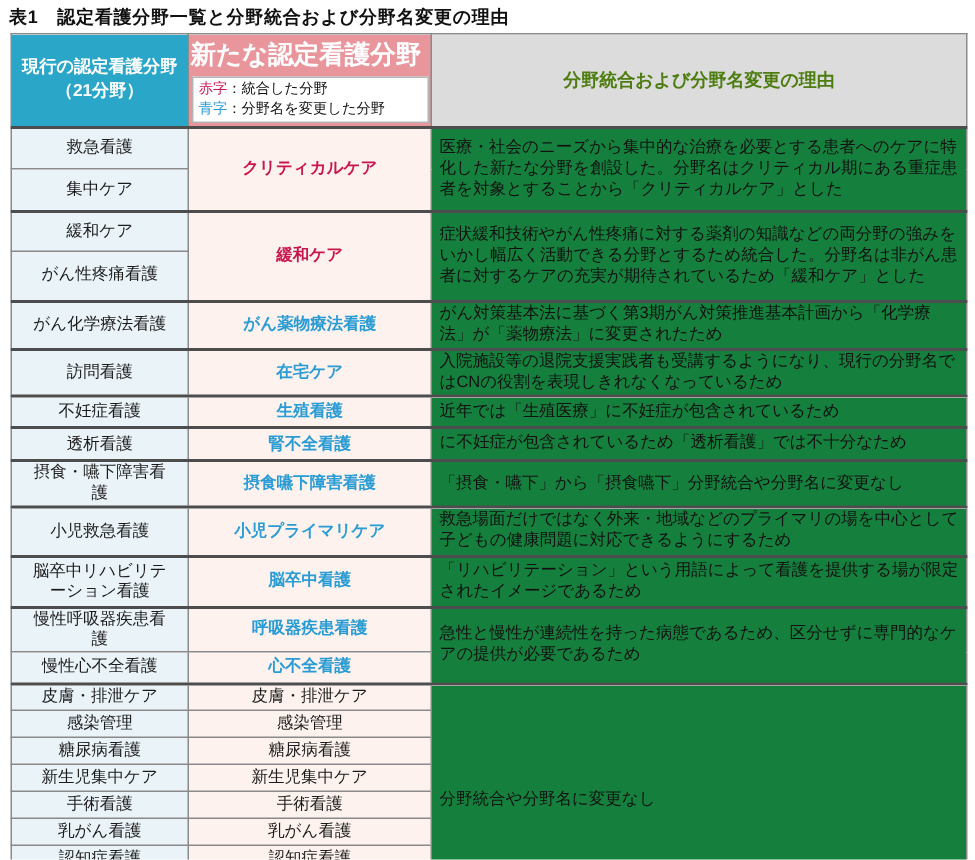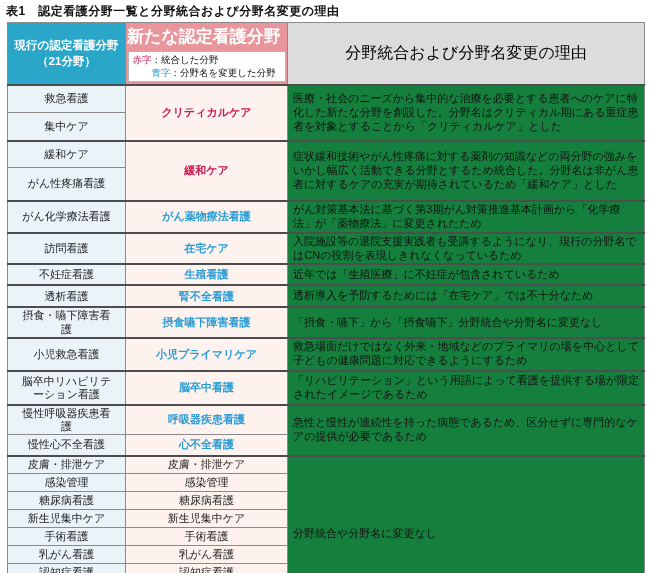--- a/index.html
+++ b/index.html
@@ -19,23 +19,23 @@
   .hdr-new { background:#e8969c; padding:2px 1px 2px 1px; }
   .hdr-new .hdr-new-title {
     color:#fff; font-weight:bold; font-size:17px; text-align:center; white-space:nowrap;
   }
   .legend {
     background:#fff; border:1px solid #b5b5b5; margin:3px auto 0 auto; width:148px;
     font-size:9.5px; font-weight:normal; line-height:1.4; color:#111;
     padding:1px 4px; text-align:left;
   }
   .legend .red-key { color:#c9164f; }
-  .legend .blue-key { color:#2a9cd5;margin-left:19px; }
+  .legend .blue-key { color:#2a9cd5; }
   .hdr-reason {
-    background:#dcdcdc; font-size:16px; font-weight:normal; color:#000000;
+    background:#dcdcdc; font-size:12px; font-weight:bold; color:#4d7c0f;
     text-align:center; vertical-align:middle;
   }
   .c1 {
     background:#eaf3f8; text-align:center; vertical-align:middle;
     font-size:11px; line-height:1.2; color:#1a1a1a; padding:1px 12px;
   }
   .c2 {
     background:#fdf2ee; text-align:center; vertical-align:middle;
     font-size:11px; line-height:1.2; padding:1px 20px; color:#1a1a1a;margin-left:20px;
   }
@@ -102,21 +102,21 @@
       <td class="c3">入院施設等の退院支援実践者も受講するようになり、現行の分野名ではCNの役割を表現しきれなくなっているため</td>
     </tr>
     <tr class="g" style="height:21px">
       <td class="c1">不妊症看護</td>
       <td class="c2 blue">生殖看護</td>
       <td class="c3">近年では「生殖医療」に不妊症が包含されているため</td>
     </tr>
     <tr class="g" style="height:22px">
       <td class="c1">透析看護</td>
       <td class="c2 blue">腎不全看護</td>
-      <td class="c3">透析導入を予防するためには「在宅ケア」では不十分なため</td>
+      <td class="c3">に不妊症が包含されているため「透析看護」では不十分なため</td>
     </tr>
     <tr class="g" style="height:22px">
       <td class="c1">摂食・嚥下障害看護</td>
       <td class="c2 blue">摂食嚥下障害看護</td>
       <td class="c3">「摂食・嚥下」から「摂食嚥下」分野統合や分野名に変更なし</td>
     </tr>
     <tr class="g" style="height:33px">
       <td class="c1">小児救急看護</td>
       <td class="c2 blue">小児プライマリケア</td>
       <td class="c3">救急場面だけではなく外来・地域などのプライマリの場を中心として子どもの健康問題に対応できるようにするため</td>

